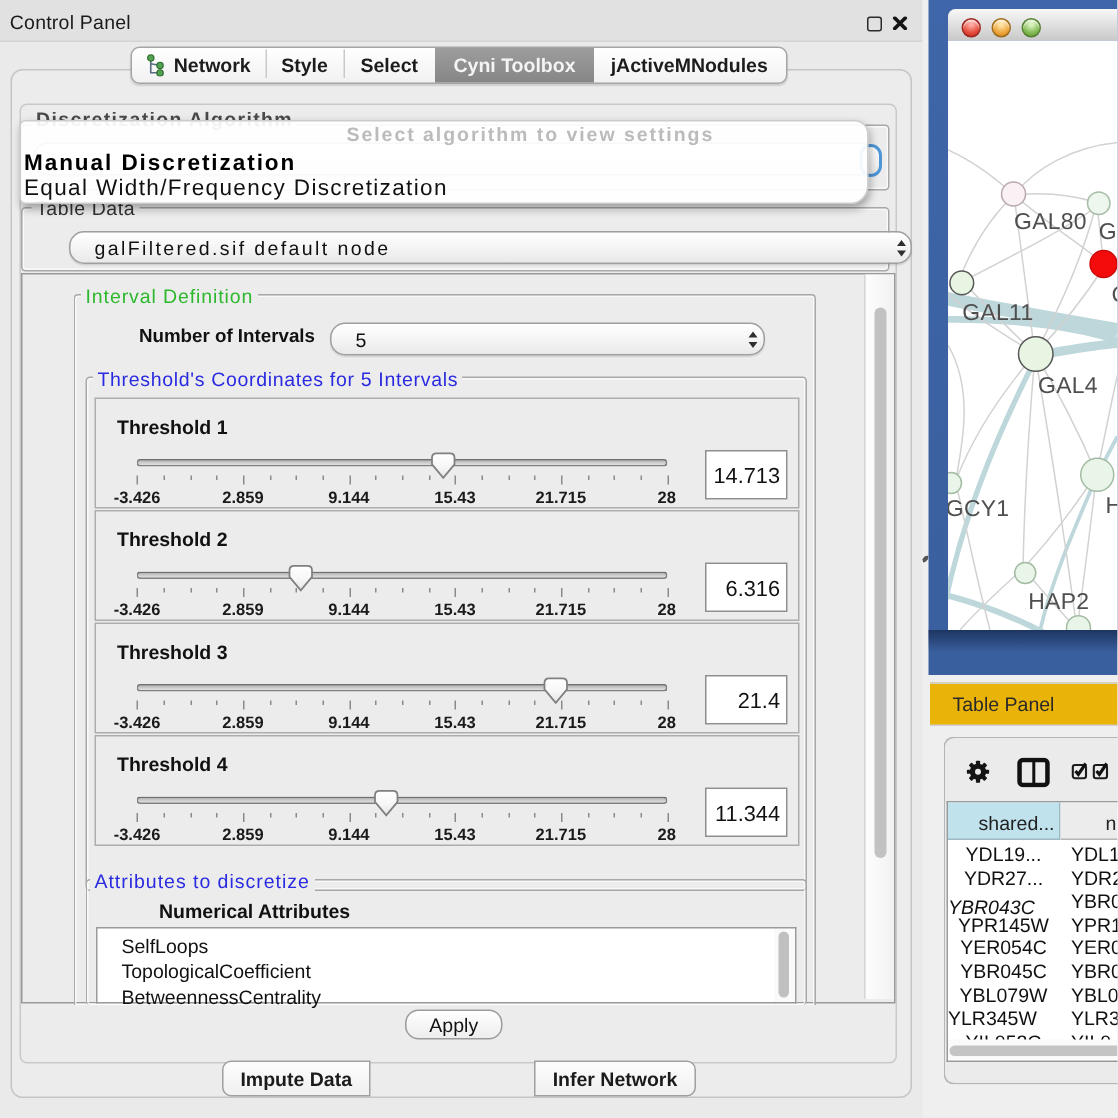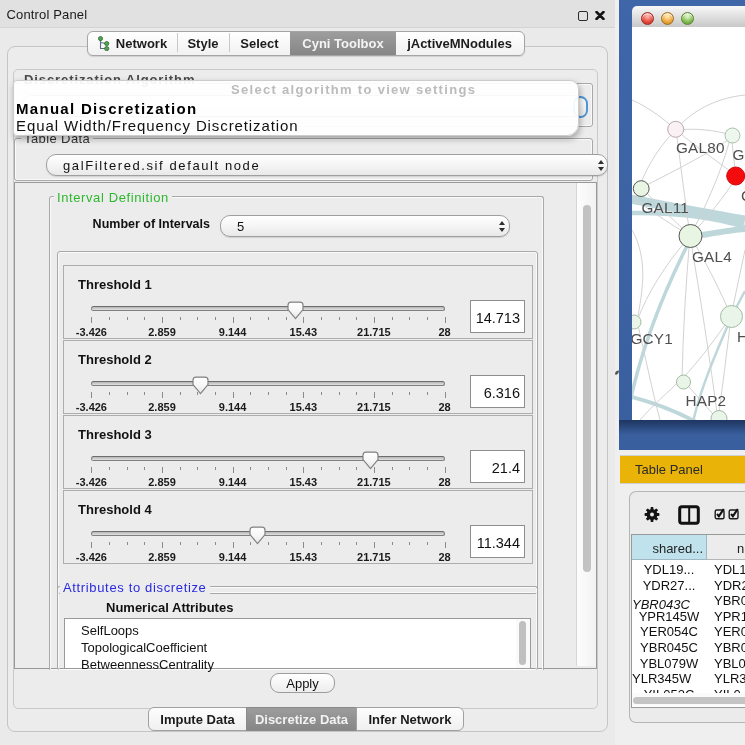--- a/index.html
+++ b/index.html
@@ -116,20 +116,21 @@
   <div class="glabel" style="left:54px;top:190px;letter-spacing:0.6px;color:#2db82d;">Interval Definition</div>
 
   <div class="abs" style="left:88px;top:217px;width:122px;text-align:right;font-size:12.5px;font-weight:bold;color:#111;">Number of Intervals</div>
   <div class="combo" style="left:220px;top:215px;width:288px;">
     <span class="ctext">5</span>
     <span class="arr up" style="left:278px;top:5px;"></span>
     <span class="arr dn" style="left:278px;top:11.5px;"></span>
   </div>
 
   <div class="abs group" style="left:57px;top:251px;width:479px;height:341px;"></div>
+  <div class="glabel" style="left:62px;top:245px;letter-spacing:0.45px;color:#2a2ae0;">Threshold's Coordinates for 5 Intervals</div>
 
   <div id="thresholds">
       <div class="tblock" style="top:265px;">
         <div class="tlabel">Threshold 1</div>
         <div class="track" style="left:27px;width:352px;top:39.5px;"></div>
         <div class="tick" style="left:27.4px;top:50.5px;height:6.5px;"></div>
         <div class="tick" style="left:45.1px;top:50.5px;height:3.5px;"></div>
         <div class="tick" style="left:62.7px;top:50.5px;height:3.5px;"></div>
         <div class="tick" style="left:80.4px;top:50.5px;height:3.5px;"></div>
         <div class="tick" style="left:98.0px;top:50.5px;height:6.5px;"></div>
@@ -310,21 +311,20 @@
     <div class="litem" style="top:4px;">SelfLoops</div>
     <div class="litem" style="top:21px;">TopologicalCoefficient</div>
     <div class="litem" style="top:38px;">BetweennessCentrality</div>
   </div>
   <div class="abs" style="left:516px;top:618px;width:14px;height:49px;background:#fafafa;border:1px solid #9a9a9a;border-left:none;"></div>
   <div class="abs" style="left:518.5px;top:621px;width:7px;height:44px;background:#c0c0c0;border-radius:4px;"></div>
 
   <div class="btn" style="left:270px;top:673px;width:63px;height:18px;border-radius:9px;">Apply</div>
 
   <div class="btab" style="left:148px;top:707px;width:99px;border-radius:6px 0 0 6px;">Impute Data</div>
-  <div class="btab tsel" style="left:246px;top:707px;width:111px;background:linear-gradient(#9d9d9d,#868686);color:#f2f2f2;border-color:#8a8a8a;">Discretize Data</div>
   <div class="btab" style="left:356px;top:707px;width:108px;border-radius:0 6px 6px 0;">Infer Network</div>
 
   <div class="abs" id="rightbg"></div>
   <svg class="abs" style="left:614px;top:368px;" width="6" height="8" viewBox="0 0 6 8">
       <path d="M1 5 Q2 2 5 2.5 L4.5 5 Q3 7 1.5 7 Z" fill="#555"></path>
     </svg>
   <div class="abs" id="netwin"></div>
   <div class="abs" id="mactitle"></div>
   <div class="light" style="left:640.5px;background:radial-gradient(circle at 50% 28%,#fca9a2 12%,#e44b3c 60%,#c4281e);border:0.5px solid #9c2720;box-shadow:inset 0 1.5px 1px rgba(255,255,255,0.65);"></div>
   <div class="light" style="left:661px;background:radial-gradient(circle at 50% 28%,#ffe2a6 12%,#eda63c 60%,#c87e1c);border:0.5px solid #a06c1d;box-shadow:inset 0 1.5px 1px rgba(255,255,255,0.65);"></div>

